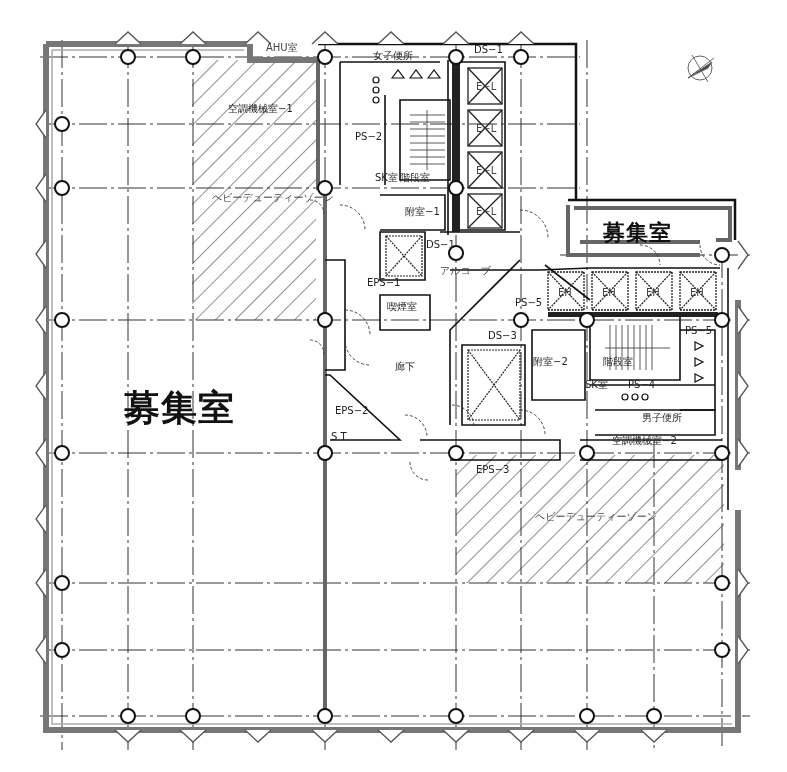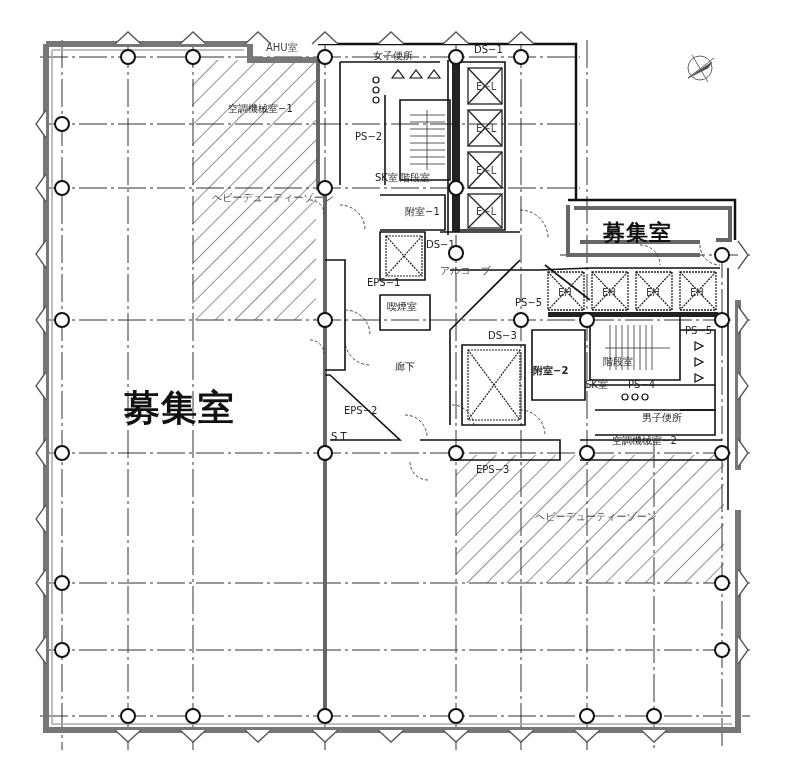--- a/index.html
+++ b/index.html
@@ -267,29 +267,29 @@
 <div class="lbl lbl-big" style="left:124px; top:390px;">募集室</div>
 <div class="lbl lbl-mid" style="left:603px; top:222px;">募集室</div>
 
 <div class="lbl lbl-sm" style="left:228px; top:104px;">空調機械室−1</div>
 <div class="lbl lbl-sm" style="left:612px; top:436px;">空調機械室−2</div>
 <div class="lbl lbl-sm" style="left:373px; top:51px;">女子便所</div>
 <div class="lbl lbl-sm" style="left:642px; top:413px;">男子便所</div>
 <div class="lbl lbl-sm" style="left:400px; top:173px;">階段室</div>
 <div class="lbl lbl-sm" style="left:603px; top:357px;">階段室</div>
 <div class="lbl lbl-sm" style="left:405px; top:207px;">附室−1</div>
-<div class="lbl lbl-sm" style="left:533px; top:366px;font-weight:bold;">附室−2</div>
+<div class="lbl lbl-sm" style="left:533px; top:357px;">附室−2</div>
 <div class="lbl lbl-sm" style="left:395px; top:362px;">廊下</div>
 <div class="lbl lbl-sm" style="left:387px; top:302px;font-family:Liberation Serif, serif;">喫煙室</div>
 <div class="lbl lbl-sm" style="left:355px; top:132px;">PS−2</div>
 <div class="lbl lbl-sm" style="left:515px; top:298px;">PS−5</div>
 <div class="lbl lbl-sm" style="left:628px; top:380px;">PS−4</div>
 <div class="lbl lbl-sm" style="left:685px; top:326px;">PS−5</div>
 <div class="lbl lbl-sm" style="left:328px; top:278px;padding-left:39px;">EPS−1</div>
-<div class="lbl lbl-sm" style="left:344px; top:406px;">EPS−2</div>
+<div class="lbl lbl-sm" style="left:335px; top:406px;">EPS−2</div>
 <div class="lbl lbl-sm" style="left:476px; top:437px;margin-top:28px;">EPS−3</div>
 <div class="lbl lbl-sm" style="left:474px; top:45px;">DS−1</div>
 <div class="lbl lbl-sm" style="left:426px; top:240px;">DS−1</div>
 <div class="lbl lbl-sm" style="left:488px; top:331px;">DS−3</div>
 <div class="lbl lbl-sm" style="left:375px; top:173px;">SK室</div>
 <div class="lbl lbl-sm" style="left:585px; top:380px;">SK室</div>
 <div class="lbl lbl-sm" style="left:331px; top:432px;">S T</div>
 <div class="lbl lbl-xs" style="left:266px; top:43px;">AHU室</div>
 <div class="lbl lbl-xs" style="left:440px; top:266px;">アルコーブ</div>
 

